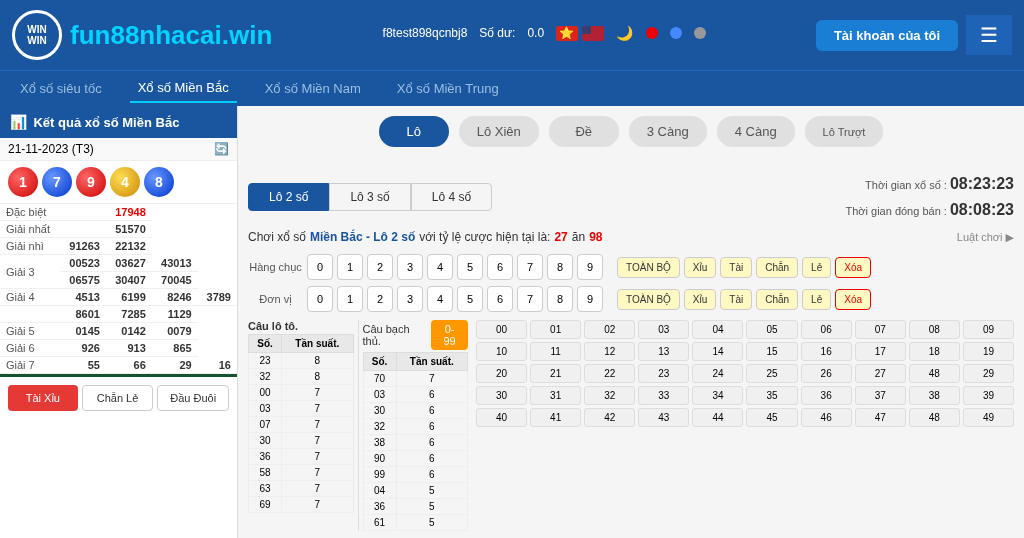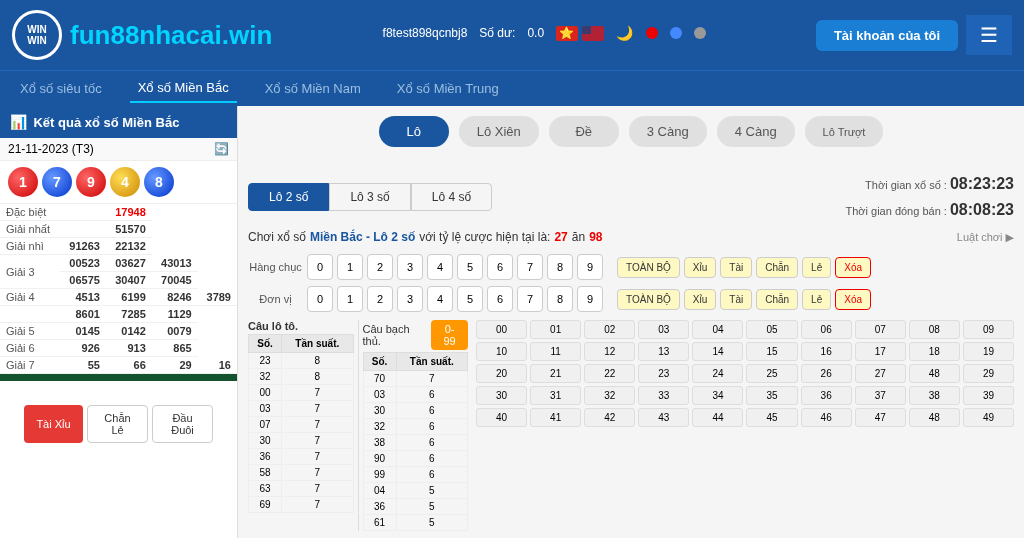--- a/index.html
+++ b/index.html
@@ -160,22 +160,22 @@
       border-bottom: 1px solid #f0f0f0;
     }
     .result-table .label-col { color: #555; width: 60px; }
     .result-table .value-col { color: #333; font-weight: bold; text-align: right; }
     .result-table .highlight { color: #e00; font-weight: bold; }
 
     
     .sidebar-bottom {
       display: flex;
       gap: 4px;
-      padding: 24px;
-      border-top: 7px solid #14532d;
+      padding: 8px;
+      border-top: 3px solid #14532d;
       margin-top: auto;
     }
     .btn-taixiu { background: #e53935; color: #fff; border: none; border-radius: 4px; padding: 6px 10px; font-size: 11px; cursor: pointer; flex: 1; }
     .btn-chanle { background: #fff; color: #333; border: 1px solid #ccc; border-radius: 4px; padding: 6px 10px; font-size: 11px; cursor: pointer; flex: 1; }
     .btn-dauduoi { background: #fff; color: #333; border: 1px solid #ccc; border-radius: 4px; padding: 6px 10px; font-size: 11px; cursor: pointer; flex: 1; }
 
     
     .content {
       flex: 1;
       background: #f5f5f5;

